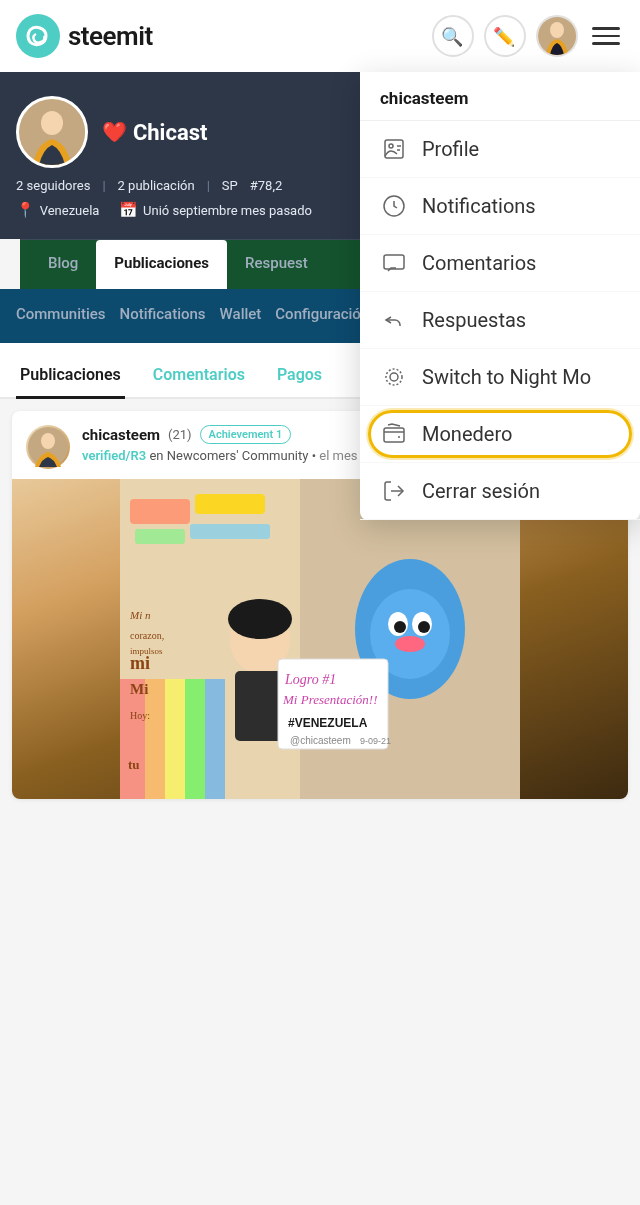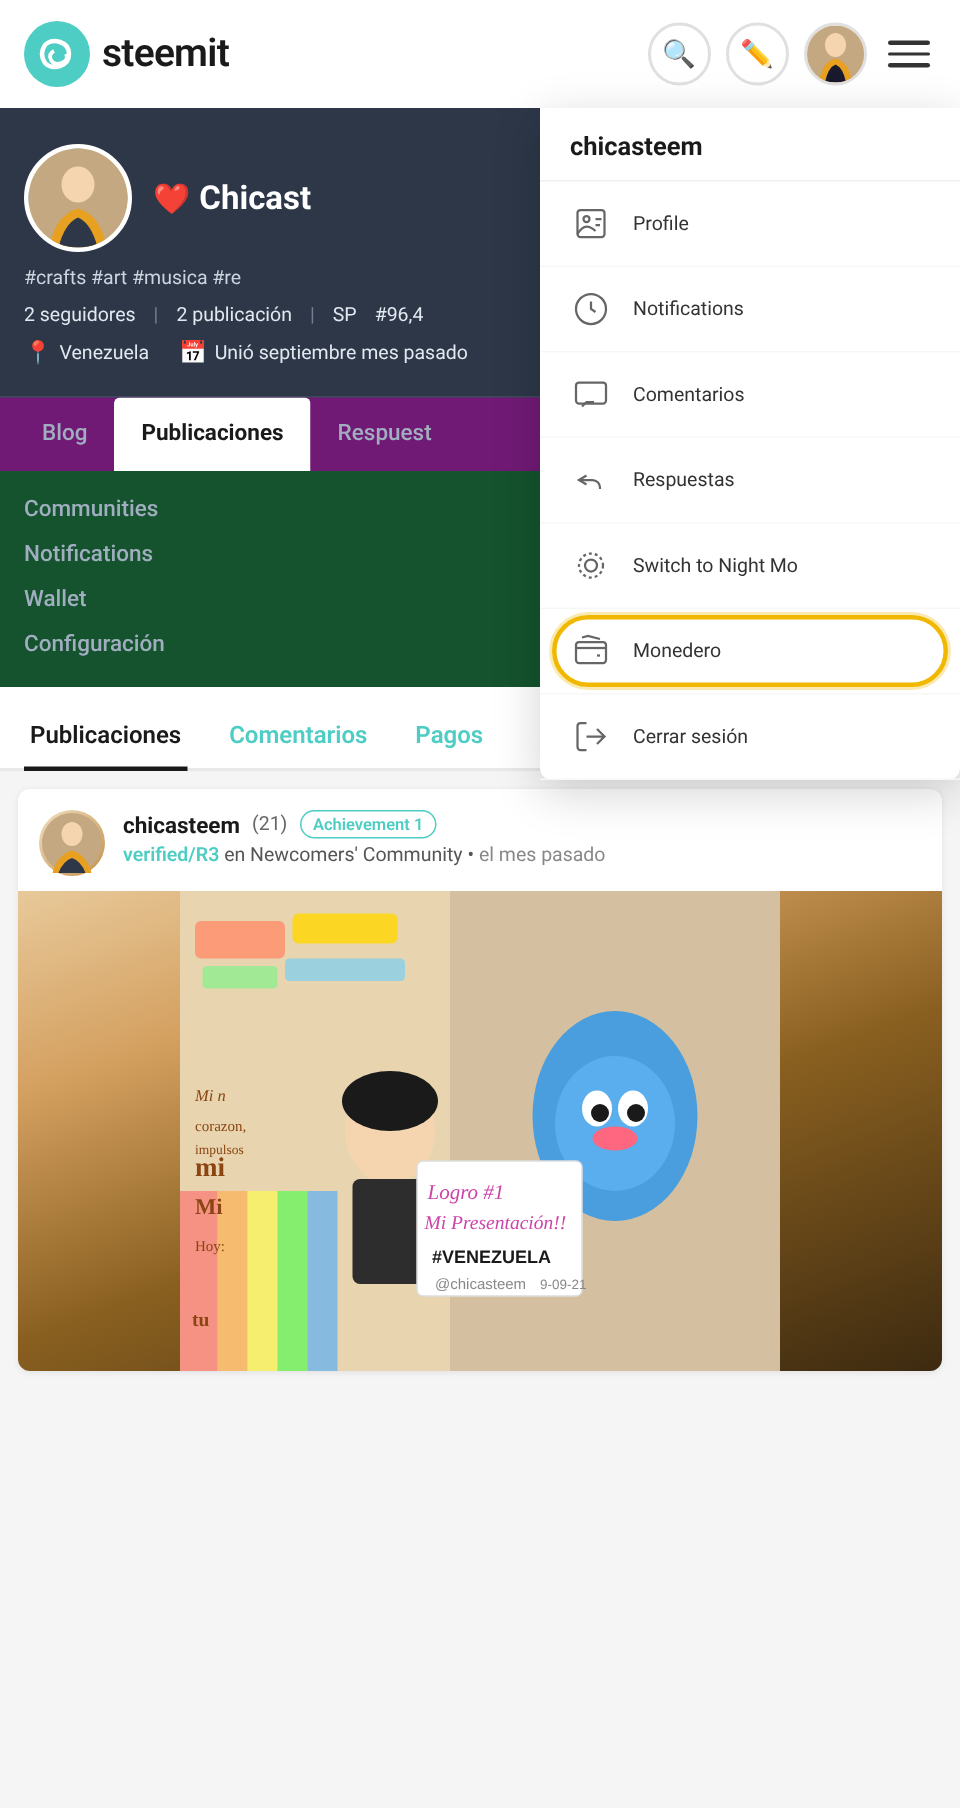--- a/index.html
+++ b/index.html
@@ -139,50 +139,50 @@
     }
     .profile-meta-item {
       display: flex;
       align-items: center;
       gap: 5px;
     }
     .meta-icon { font-size: 15px; color: #a0aec0; }
 
     
     .profile-tabs {
-      background: #701a75;
+      background: #14532d;
       display: flex;
       gap: 0;
       padding: 0 10px;
       border-top: 1px solid #3d4a5a;
+      margin-left: 20px;
     }
     .profile-tab {
       padding: 14px 18px;
       font-size: 15px;
       color: #a0aec0;
       cursor: pointer;
       border-bottom: 3px solid transparent;
       font-weight: 500;
     }
     .profile-tab.active {
       color: #fff;
       background: #fff;
       color: #1a1a1a;
       border-radius: 4px 4px 0 0;
       border-bottom: 3px solid transparent;
       font-weight: 700;
     }
 
     
     .secondary-nav {
-      background: #14532d;
+      background: #0c4a6e;
       display: flex;
       gap: 0;
       padding: 10px 16px 14px;
-      flex-direction: column;
     }
     .secondary-nav-item {
       padding: 6px 14px 6px 0;
       font-size: 15px;
       color: #a0aec0;
       cursor: pointer;
       font-weight: 500;
     }
     .secondary-nav-item:first-child { padding-left: 0; }
 
@@ -204,21 +204,21 @@
       font-weight: 700;
       color: #1a1a1a;
       border-bottom: 1px solid #f0f0f0;
     }
     .dropdown-item {
       display: flex;
       align-items: center;
       gap: 14px;
       padding: 14px 20px;
       cursor: pointer;
-      font-size: 13px;
+      font-size: 20px;
       color: #333;
       border-bottom: 1px solid #f7f7f7;
       position: relative;
     }
     .dropdown-item-icon {
       width: 28px;
       height: 28px;
       display: flex;
       align-items: center;
       justify-content: center;
@@ -469,28 +469,27 @@
           <path d="M20 66 Q24 50 33 46 Q42 50 46 66Z" fill="#2d3748"></path>
         </svg>
       </div>
       <div>
         <div class="profile-name">
           <span class="heart">❤️</span>
           <span>Chicast</span>
         </div>
       </div>
     </div>
-    <div class="profile-tags">#crafts #art #musica #re</div>
     <div class="profile-stats">
       <span>2 seguidores</span>
       <span class="sep">|</span>
       <span>2 publicación</span>
       <span class="sep">|</span>
       <span>SP</span>
-      <span>#96,4</span>
+      <span>#78,2</span>
     </div>
     <div class="profile-meta">
       <div class="profile-meta-item">
         <span class="meta-icon">📍</span>
         <span>Venezuela</span>
       </div>
       <div class="profile-meta-item">
         <span class="meta-icon">📅</span>
         <span>Unió septiembre mes pasado</span>
       </div>

